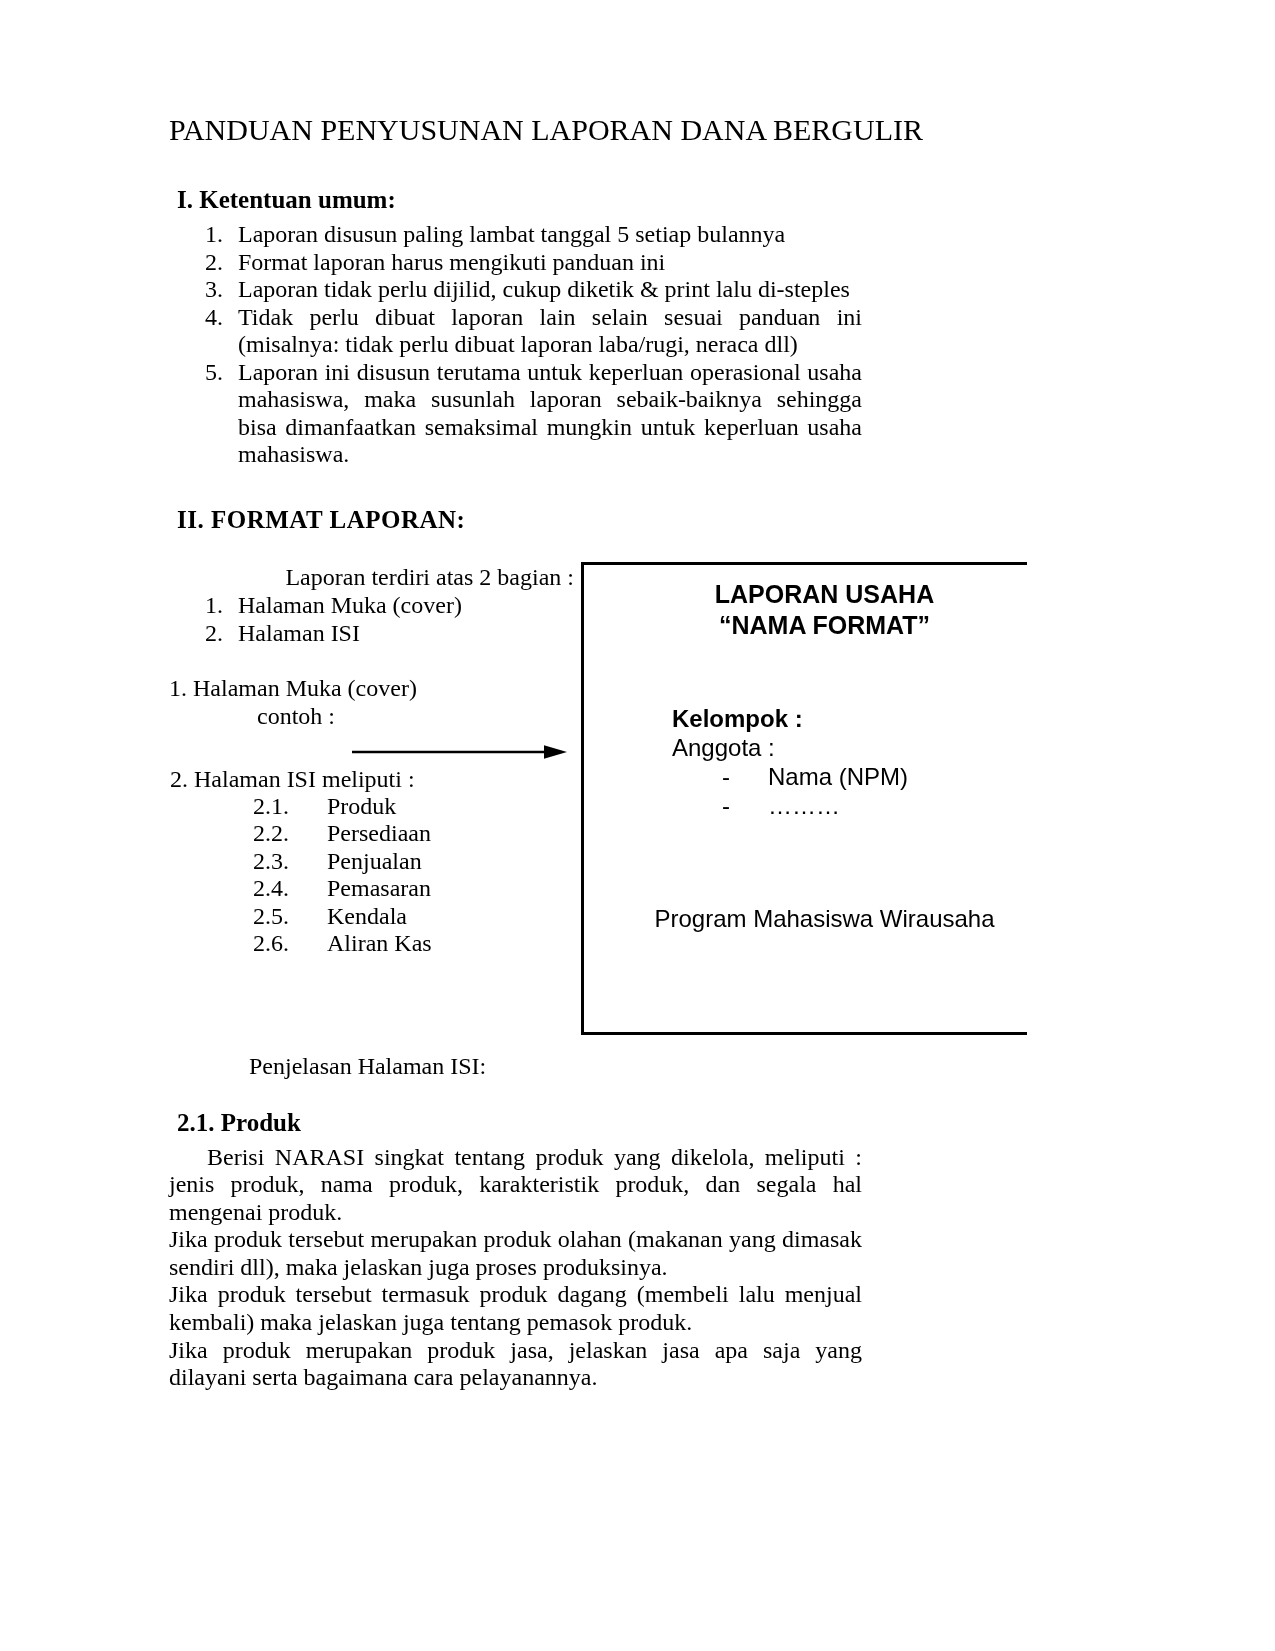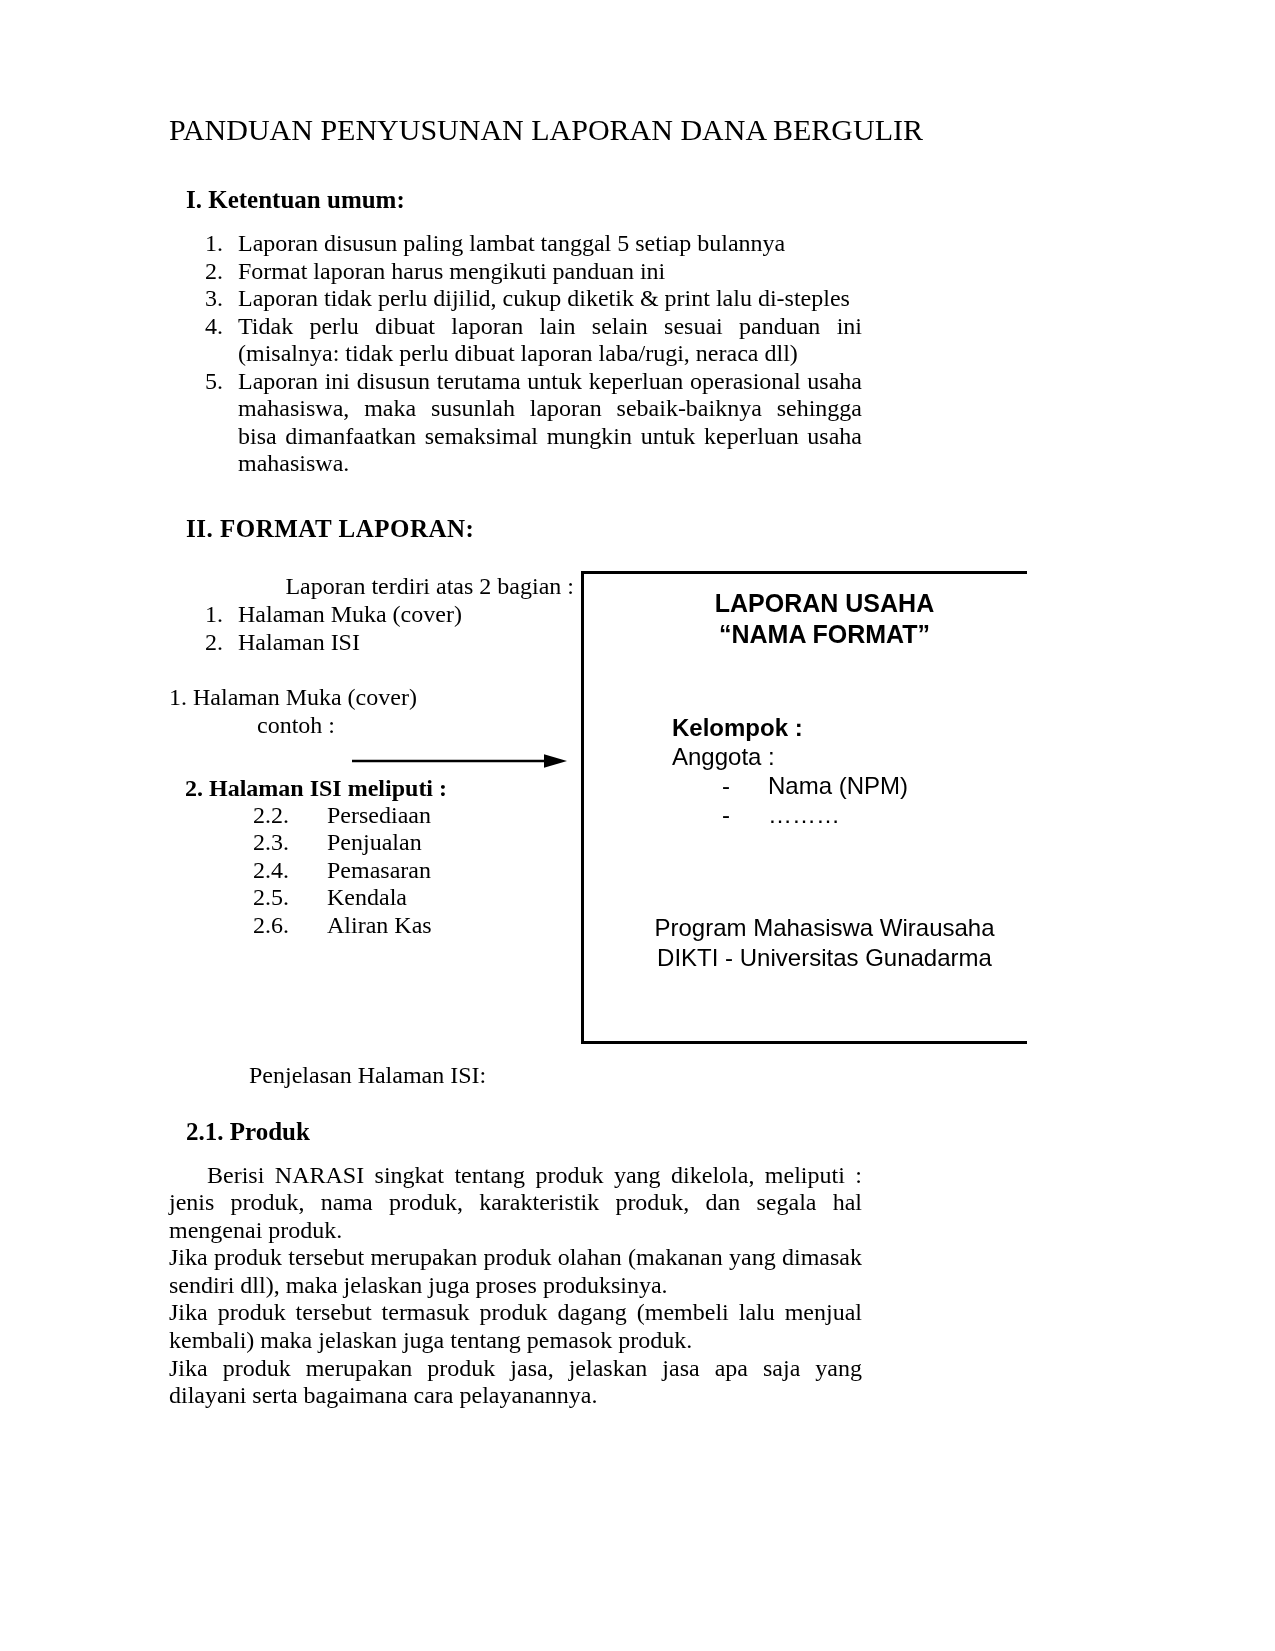--- a/index.html
+++ b/index.html
@@ -20,42 +20,42 @@
     margin: 0;
     padding-top: 112px;
     text-align: center;
     font-size: 30px;
     font-weight: normal;
     line-height: 36px;
     white-space: nowrap;
   }
 
   .h-bold {
-    margin: 17px;
+    margin: 8px;
     font-size: 25px;
     font-weight: bold;
     line-height: 26px;
   }
   .sec1-heading { margin-top: 39px; }
   .sec2-heading { margin-top: 38px; letter-spacing: 0.5px; }
 
   
   .num-list { margin: 0; padding: 0; list-style: none; }
   .num-list li { display: flex; line-height: 27.5px; }
   .num-list .num { flex: none; width: 69px; padding-left: 36px; }
   .num-list .text { flex: 1; text-align: justify; }
 
   
   .midsection { position: relative; height: 472px; }
   .mid-left { width: 420px; }
   .intro-line { margin: 30px 15px 0; line-height: 28px; text-align: right; }
   .parts-list li { line-height: 28px; }
   .cover-line { margin: 27px 0 0; line-height: 28px; }
   .contoh-line { margin: 0 0 0 88px; line-height: 28px; }
-  .isi-heading { margin: 35px 16px 0; line-height: 28px; font-weight: bold; }
+  .isi-heading { margin: 35px 1px 0; line-height: 28px; }
   .isi-list { margin: 0; padding: 0; list-style: none; }
   .isi-list li { display: flex; line-height: 27.5px; }
   .isi-list .num { flex: none; width: 74px; margin-left: 84px; }
 
   .arrow-wrap { position: absolute; left: 183px; top: 177px; width: 215px; height: 18px; }
 
   
   .cover-box {
     position: absolute;
     left: 412px;        
@@ -133,20 +133,24 @@
               <span class="text">Halaman ISI</span>
             </li>
           </ol>
 
           <p class="cover-line">1. Halaman Muka (cover)</p>
           <p class="contoh-line">contoh :</p>
 
           <p class="isi-heading">2. Halaman ISI meliputi :</p>
           <ol class="isi-list">
             <li>
+              <span class="num">2.1.</span>
+              <span class="label">Produk</span>
+            </li>
+            <li>
               <span class="num">2.2.</span>
               <span class="label">Persediaan</span>
             </li>
             <li>
               <span class="num">2.3.</span>
               <span class="label">Penjualan</span>
             </li>
             <li>
               <span class="num">2.4.</span>
               <span class="label">Pemasaran</span>
@@ -181,21 +185,20 @@
               <span class="dash">-</span>
               <span>Nama (NPM)</span>
             </li>
             <li>
               <span class="dash">-</span>
               <span>………</span>
             </li>
           </ul>
           <div class="box-footer">
             <div>Program Mahasiswa Wirausaha</div>
-            <div>DIKTI - Universitas Gunadarma</div>
           </div>
         </div>
       </div>
     </section>
 
     <p class="penjelasan-line">Penjelasan Halaman ISI:</p>
 
     <section>
       <h2 class="h-bold produk-heading">2.1. Produk</h2>
       <div class="paras">

